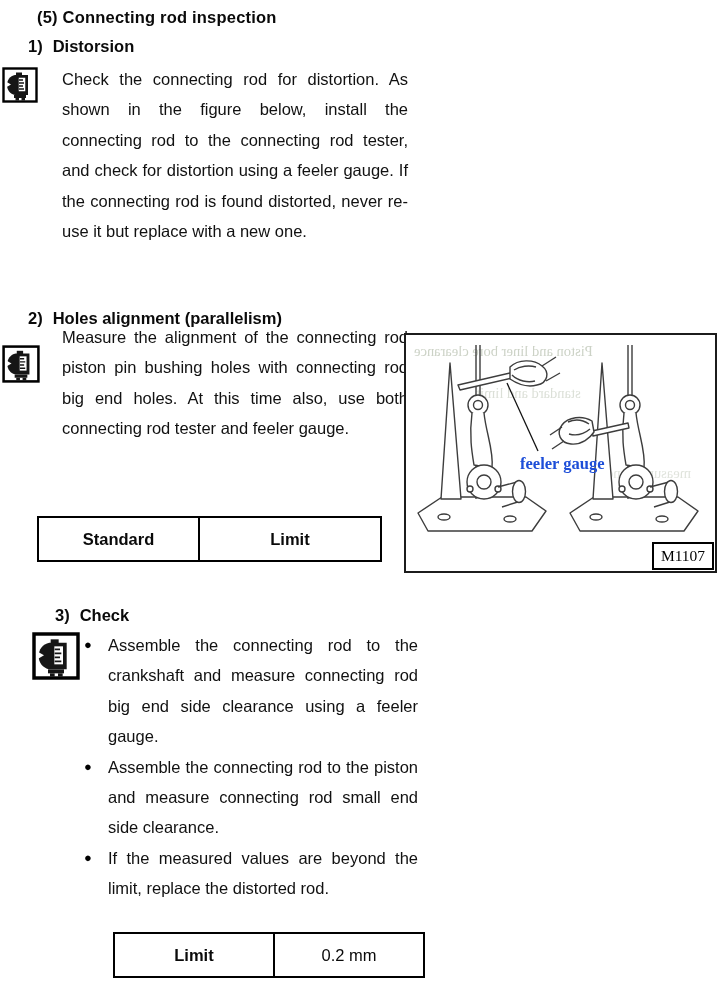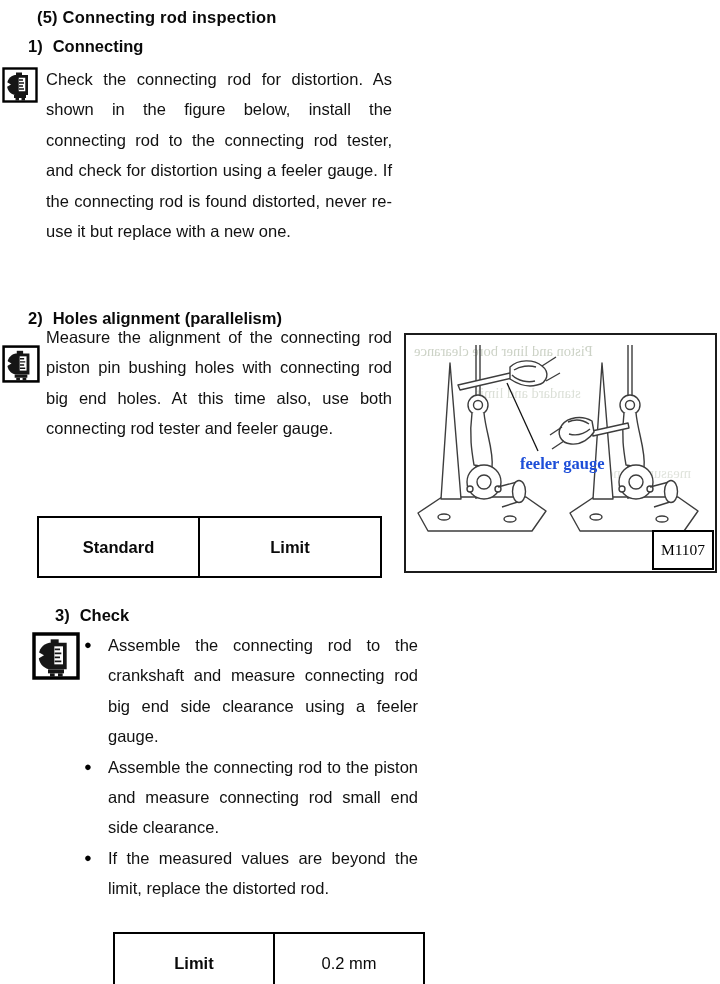--- a/index.html
+++ b/index.html
@@ -3,26 +3,26 @@
 <meta charset="utf-8">
 <style>
   html,body{margin:0;padding:0;background:#ffffff;}
   .page{
     position:relative;width:720px;height:984px;background:#ffffff;
     font-family:"Liberation Sans",sans-serif;color:#0a0a0a;overflow:hidden;
   }
   .abs{position:absolute;}
   .h1{font-size:16.5px;font-weight:bold;letter-spacing:.2px;white-space:nowrap;margin-left:32px;}
   .sec-title{display:flex;gap:10px;font-size:16.5px;font-weight:bold;white-space:nowrap;}
-  .para{font-size:16.5px;line-height:30.4px;text-align:justify;color:#111;}
+  .para{font-size:16.5px;line-height:30.4px;text-align:justify;color:#111;margin-left:16px;}
   .tool-icon{display:block;}
   .spec-table{border-collapse:collapse;table-layout:fixed;background:#fff;}
   .spec-table th,.spec-table td{
     border:2px solid #000;text-align:center;vertical-align:middle;
-    font-size:16.5px;height:26px;padding:16px 4px;
+    font-size:16.5px;height:26px;padding:8px 4px;
   }
   .spec-table th{font-weight:bold;}
   .bullet-list{list-style:none;margin:0;padding:0;}
   .bullet-item{display:flex;align-items:flex-start;margin:0;}
   .bullet{width:24px;flex:0 0 24px;font-size:13px;line-height:30.4px;color:#000;}
   .bullet-text{flex:1;font-size:16.5px;line-height:30.4px;text-align:justify;color:#111;}
   .figure-box{
     box-sizing:border-box;border:2px solid #1c1c1c;background:#fff;overflow:hidden;
   }
   .ghost{
@@ -30,35 +30,35 @@
     color:#9aa68e;transform:scaleX(-1);white-space:nowrap;filter:blur(.4px);
     z-index:0;user-select:none;
   }
   .figure-sketch{position:absolute;left:0;top:0;z-index:1;}
   .figure-caption{
     position:absolute;z-index:2;font-family:"Liberation Serif",serif;
     font-weight:bold;font-size:16.5px;color:#1d4ed8;white-space:nowrap;
   }
   .figure-ref{
     position:absolute;right:1px;bottom:1px;z-index:2;box-sizing:border-box;
-    border:2px solid #000;background:#fff;width:62px;height:40px;
+    border:2px solid #000;background:#fff;width:62px;height:28px;
     display:flex;align-items:center;justify-content:center;
     font-family:"Liberation Serif",serif;font-size:15.5px;color:#000;
   }
 </style>
 </head>
 <body>
 
 <div class="page">
 
   <div class="abs h1" style="left:5px;top:8px;">(5) Connecting rod inspection</div>
 
   <div class="abs sec-title" style="left:28px;top:37px;">
     <span>1)</span>
-    <span>Connecting</span>
+    <span>Distorsion</span>
   </div>
 
   <svg class="abs tool-icon" style="left:2px;top:67px;" width="36" height="36" viewBox="0 0 36 36">
     <rect x="1.5" y="1.5" width="33" height="33" fill="#fff" stroke="#000" stroke-width="2.4"></rect>
     <rect x="14" y="5.5" width="6" height="3.5" fill="#161616"></rect>
     <path d="M13 8 C8 9 5 13 5 18 C5 23 8 27 13 28 L26 28 L26 8 Z" fill="#161616"></path>
     <polygon points="3,14 9,17.5 3,21" fill="#fff"></polygon>
     <rect x="16" y="10" width="8" height="15" fill="#fff" stroke="#161616" stroke-width="1.5"></rect>
     <path d="M17 13 h4 M17 16 h5 M17 19 h4 M17 22 h5" stroke="#161616" stroke-width="1.3" fill="none"></path>
     <rect x="12" y="28" width="12" height="3" fill="#161616"></rect>

